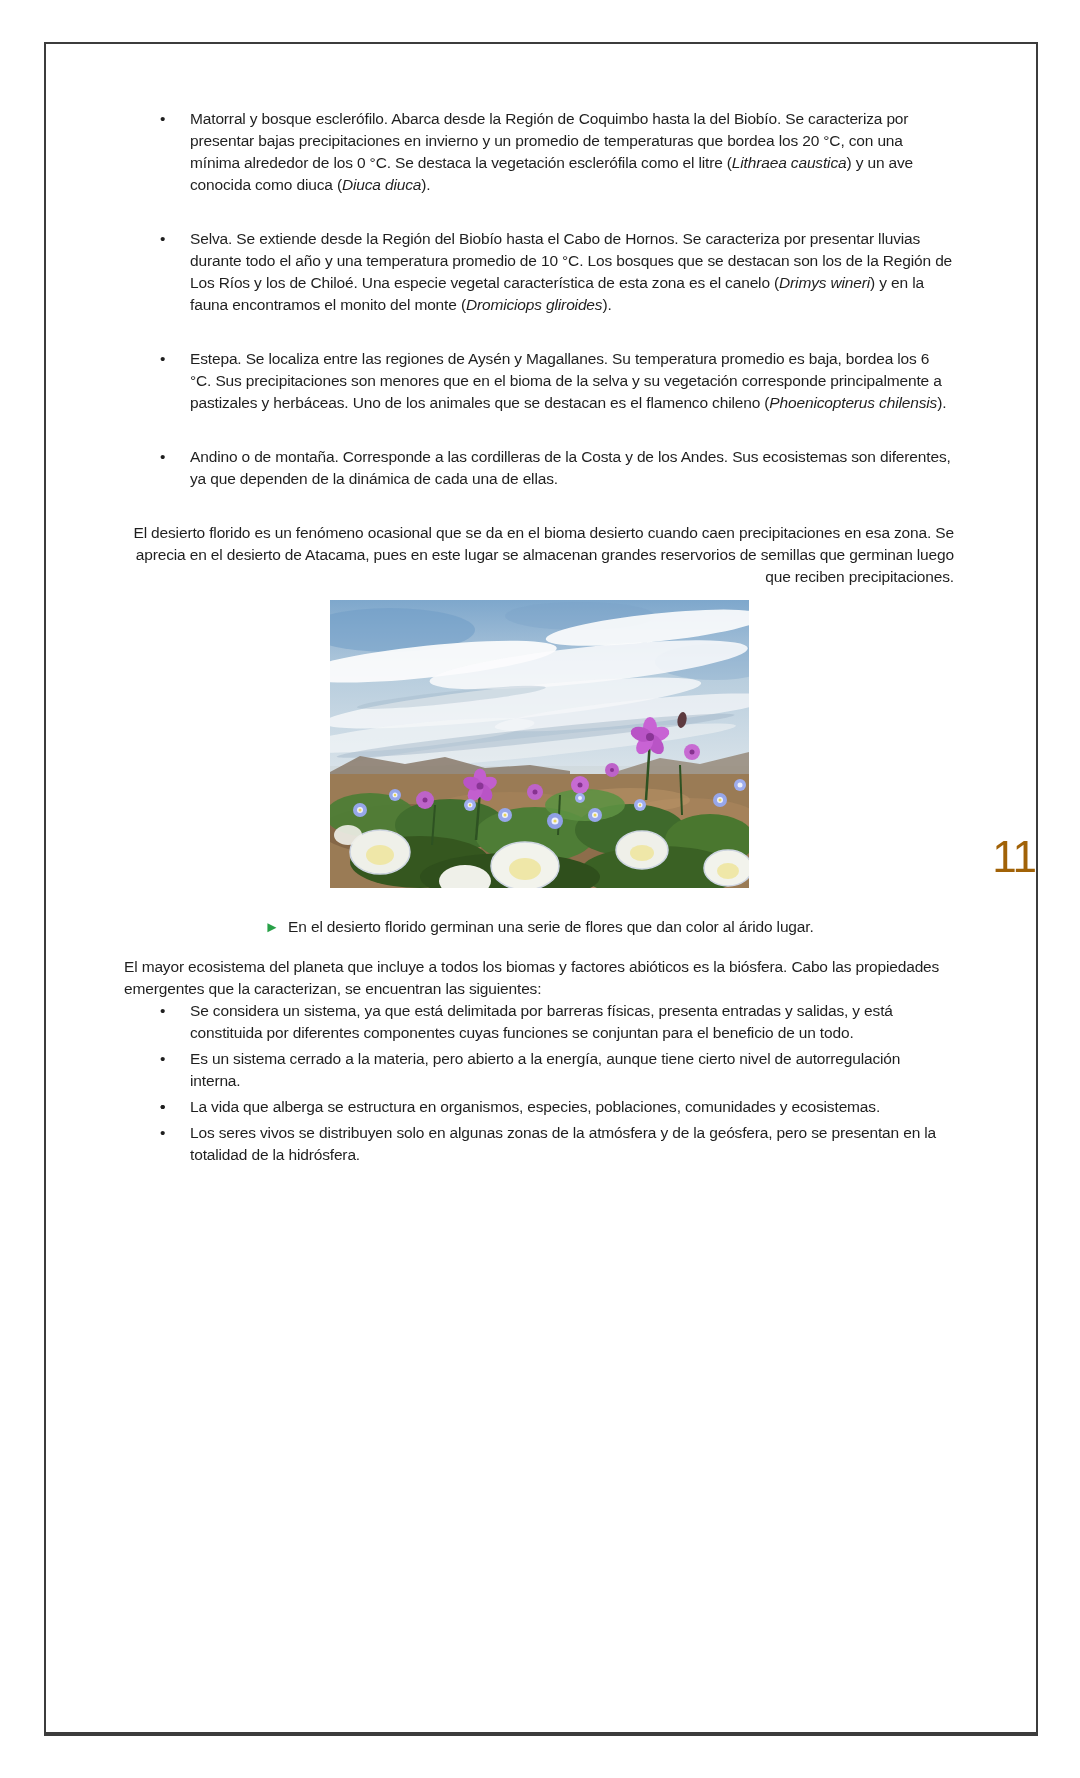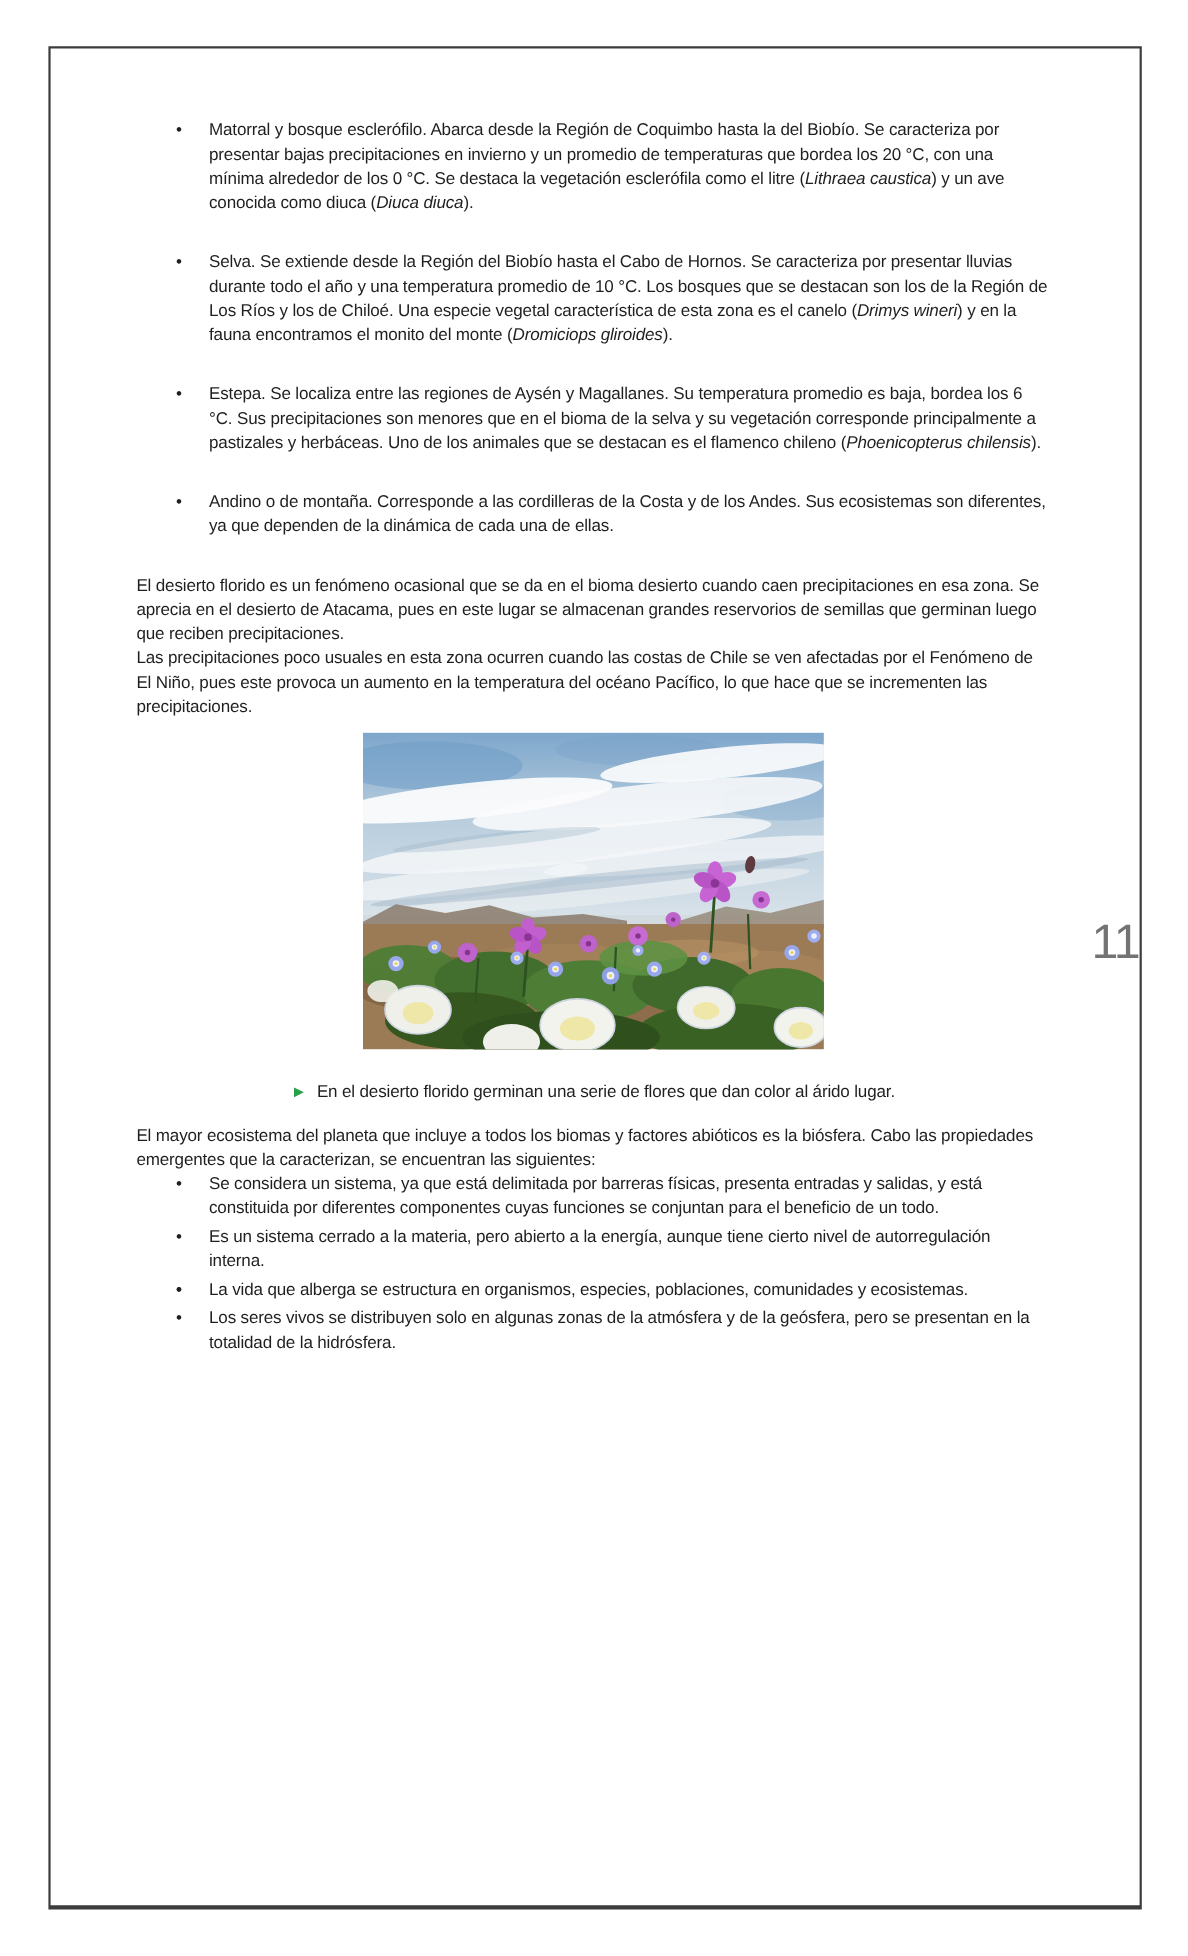--- a/index.html
+++ b/index.html
@@ -20,30 +20,30 @@
     font-size:15.5px;line-height:22px;letter-spacing:-0.15px;
   }
   ul.doclist{list-style:none;margin:0;padding:0;}
   .li{position:relative;padding-left:66px;}
   .biomes .li{margin-bottom:32px;}
   .bio-props .li{margin-bottom:4px;}
   .blt{position:absolute;left:36px;top:0;}
   .b{font-weight:normal;}
   em{}
   .para{margin:0;}
-  .desierto-block{margin-top:28px;}
+  .desierto-block{margin-top:28px;text-align:right;}
   .photo-wrap{margin:12px auto 0 auto;width:419px;height:288px;line-height:0;}
   .photo-wrap svg{display:block;}
   .caption{margin-top:28px;text-align:center;white-space:nowrap;}
   .caption .arrow{color:#27a047;font-size:15px;margin-right:9px;}
   .intro{margin-top:18px;}
   .bio-props{margin-top:2px;}
   .page-number{
     position:absolute;left:982px;top:835px;width:54px;
-    font-size:44px;line-height:1;text-align:right;color:#737373;
+    font-size:44px;line-height:1;text-align:right;color:#a16207;
     letter-spacing:-1px;
   }
 </style>
 </head>
 <body>
 
 <div class="frame"></div>
 
 <div class="content">
 
@@ -61,21 +61,20 @@
       <span class="b">Estepa</span><span>. Se localiza entre las regiones de Aysén y Magallanes. Su temperatura promedio es baja, bordea los 6 °C. Sus precipitaciones son menores que en el bioma de la selva y su vegetación corresponde principalmente a pastizales y herbáceas. Uno de los animales que se destacan es el flamenco chileno (</span><em>Phoenicopterus chilensis</em><span>).</span>
     </li>
     <li class="li">
       <span class="blt">•</span>
       <span class="b">Andino o de montaña</span><span>. Corresponde a las cordilleras de la Costa y de los Andes. Sus ecosistemas son diferentes, ya que dependen de la dinámica de cada una de ellas.</span>
     </li>
   </ul>
 
   <div class="desierto-block">
     <p class="para">El desierto florido es un fenómeno ocasional que se da en el bioma desierto cuando caen precipitaciones en esa zona. Se aprecia en el desierto de Atacama, pues en este lugar se almacenan grandes reservorios de semillas que germinan luego que reciben precipitaciones.</p>
-    <p class="para">Las precipitaciones poco usuales en esta zona ocurren cuando las costas de Chile se ven afectadas por el Fenómeno de El Niño, pues este provoca un aumento en la temperatura del océano Pacífico, lo que hace que se incrementen las precipitaciones.</p>
   </div>
 
   <div class="photo-wrap">
     <svg width="419" height="288" viewBox="0 0 419 288" xmlns="http://www.w3.org/2000/svg">
       <defs>
         <linearGradient id="skyGrad" x1="0" y1="0" x2="0" y2="1">
           <stop offset="0" stop-color="#7ea7cc"></stop>
           <stop offset="0.45" stop-color="#b9cede"></stop>
           <stop offset="1" stop-color="#dbe4ea"></stop>
         </linearGradient>

